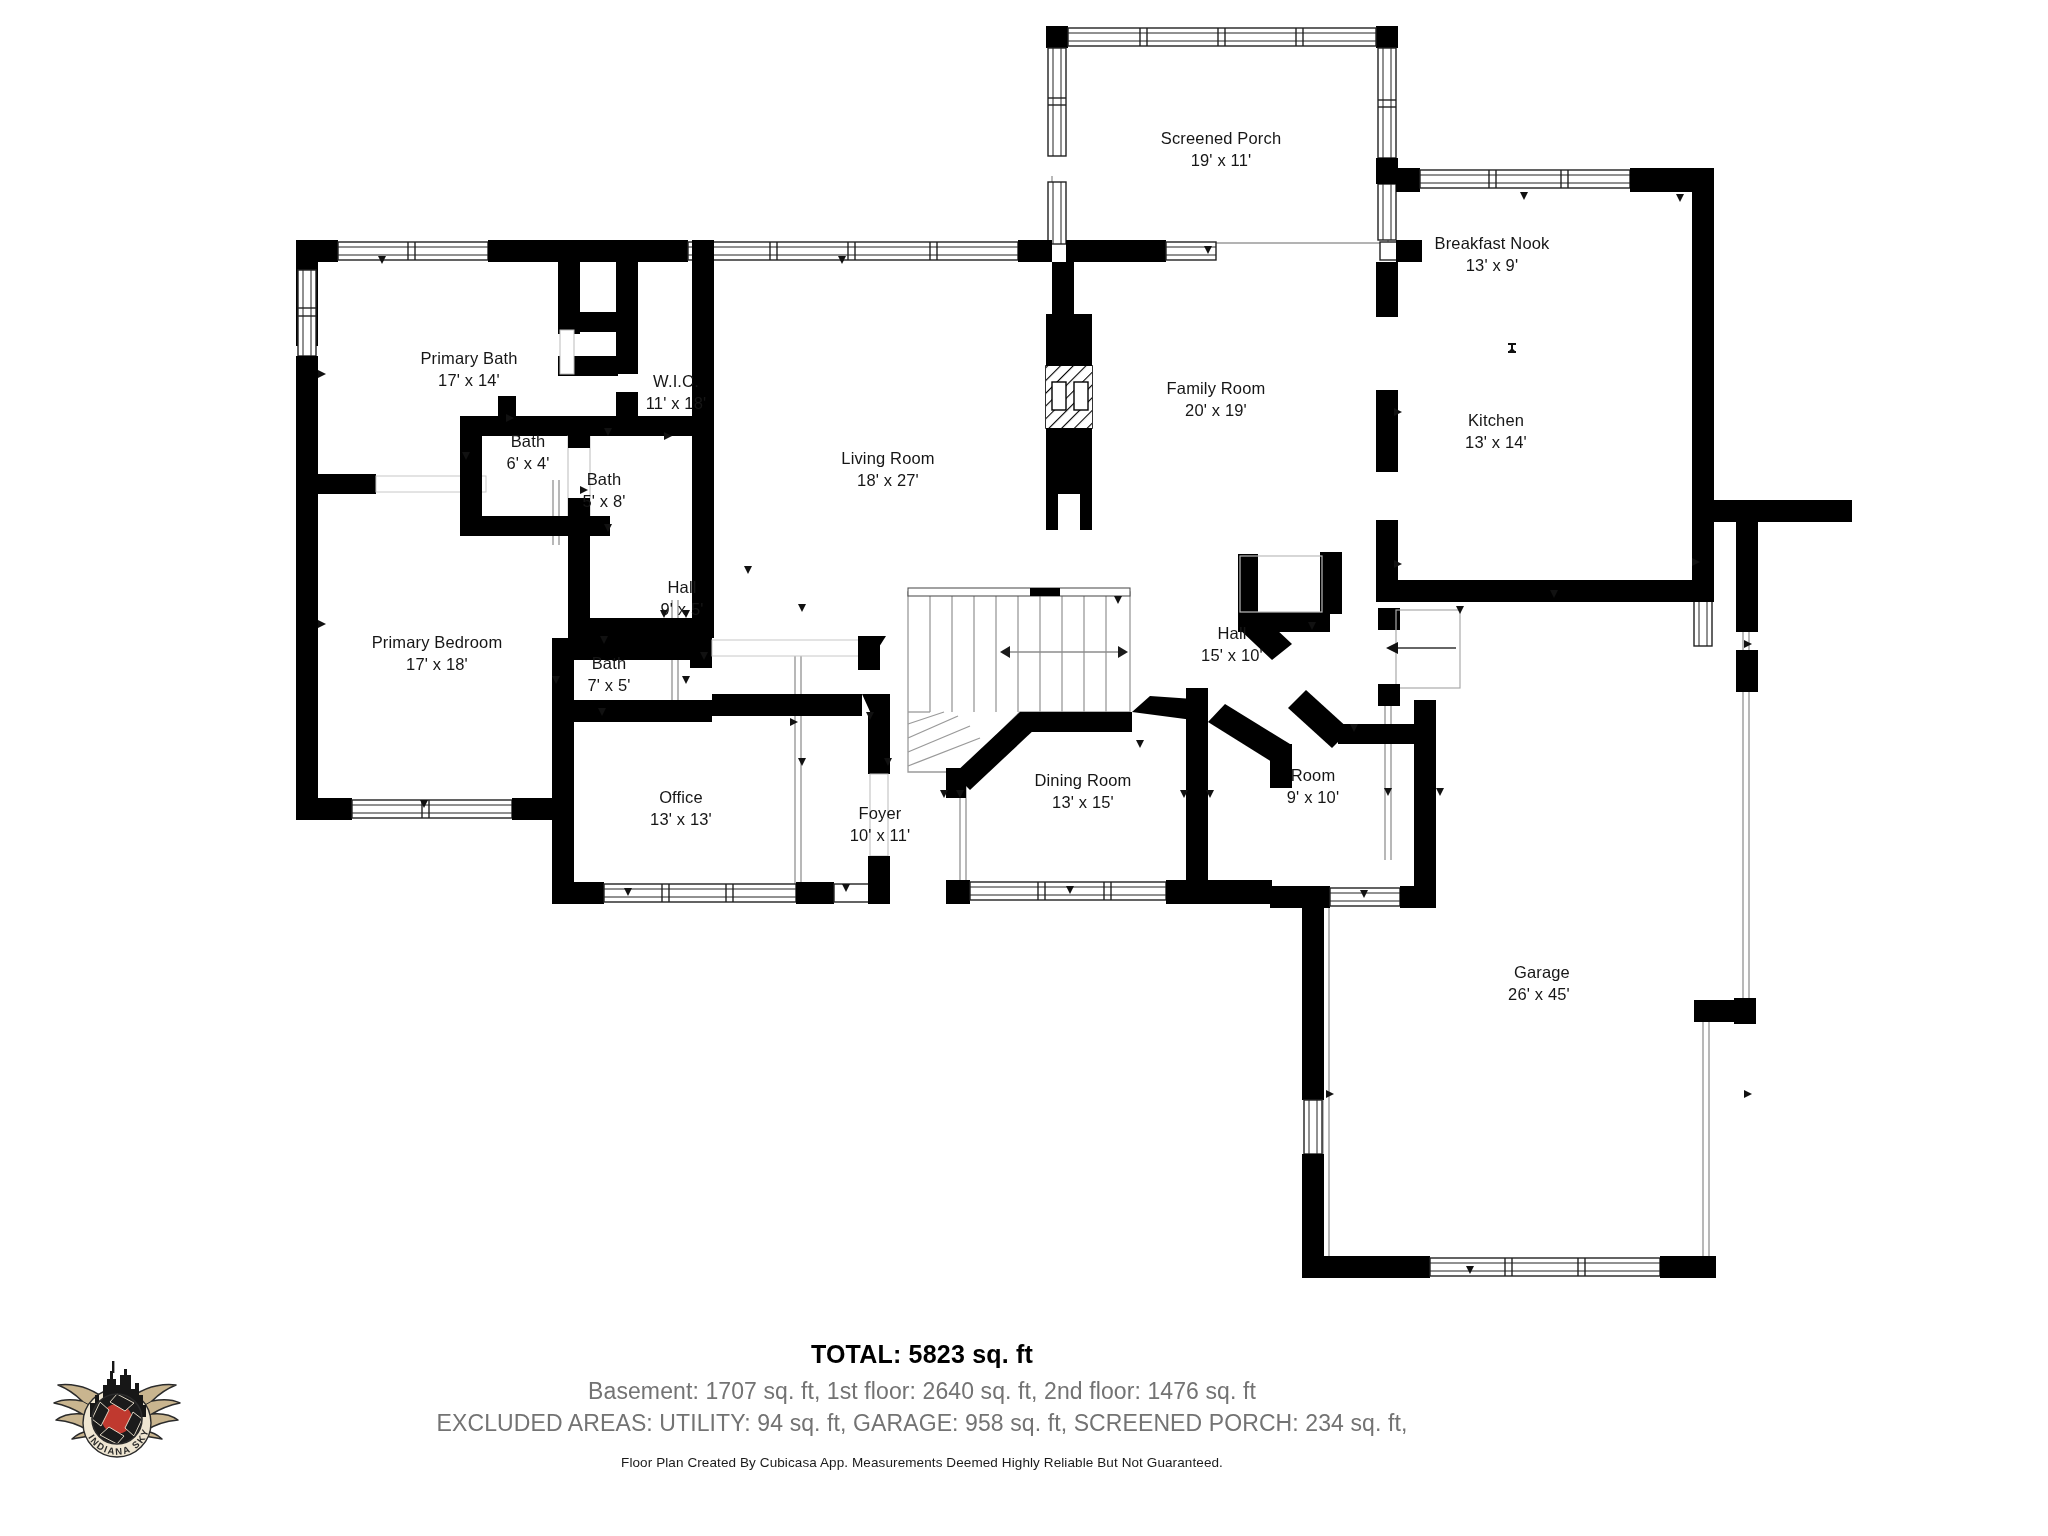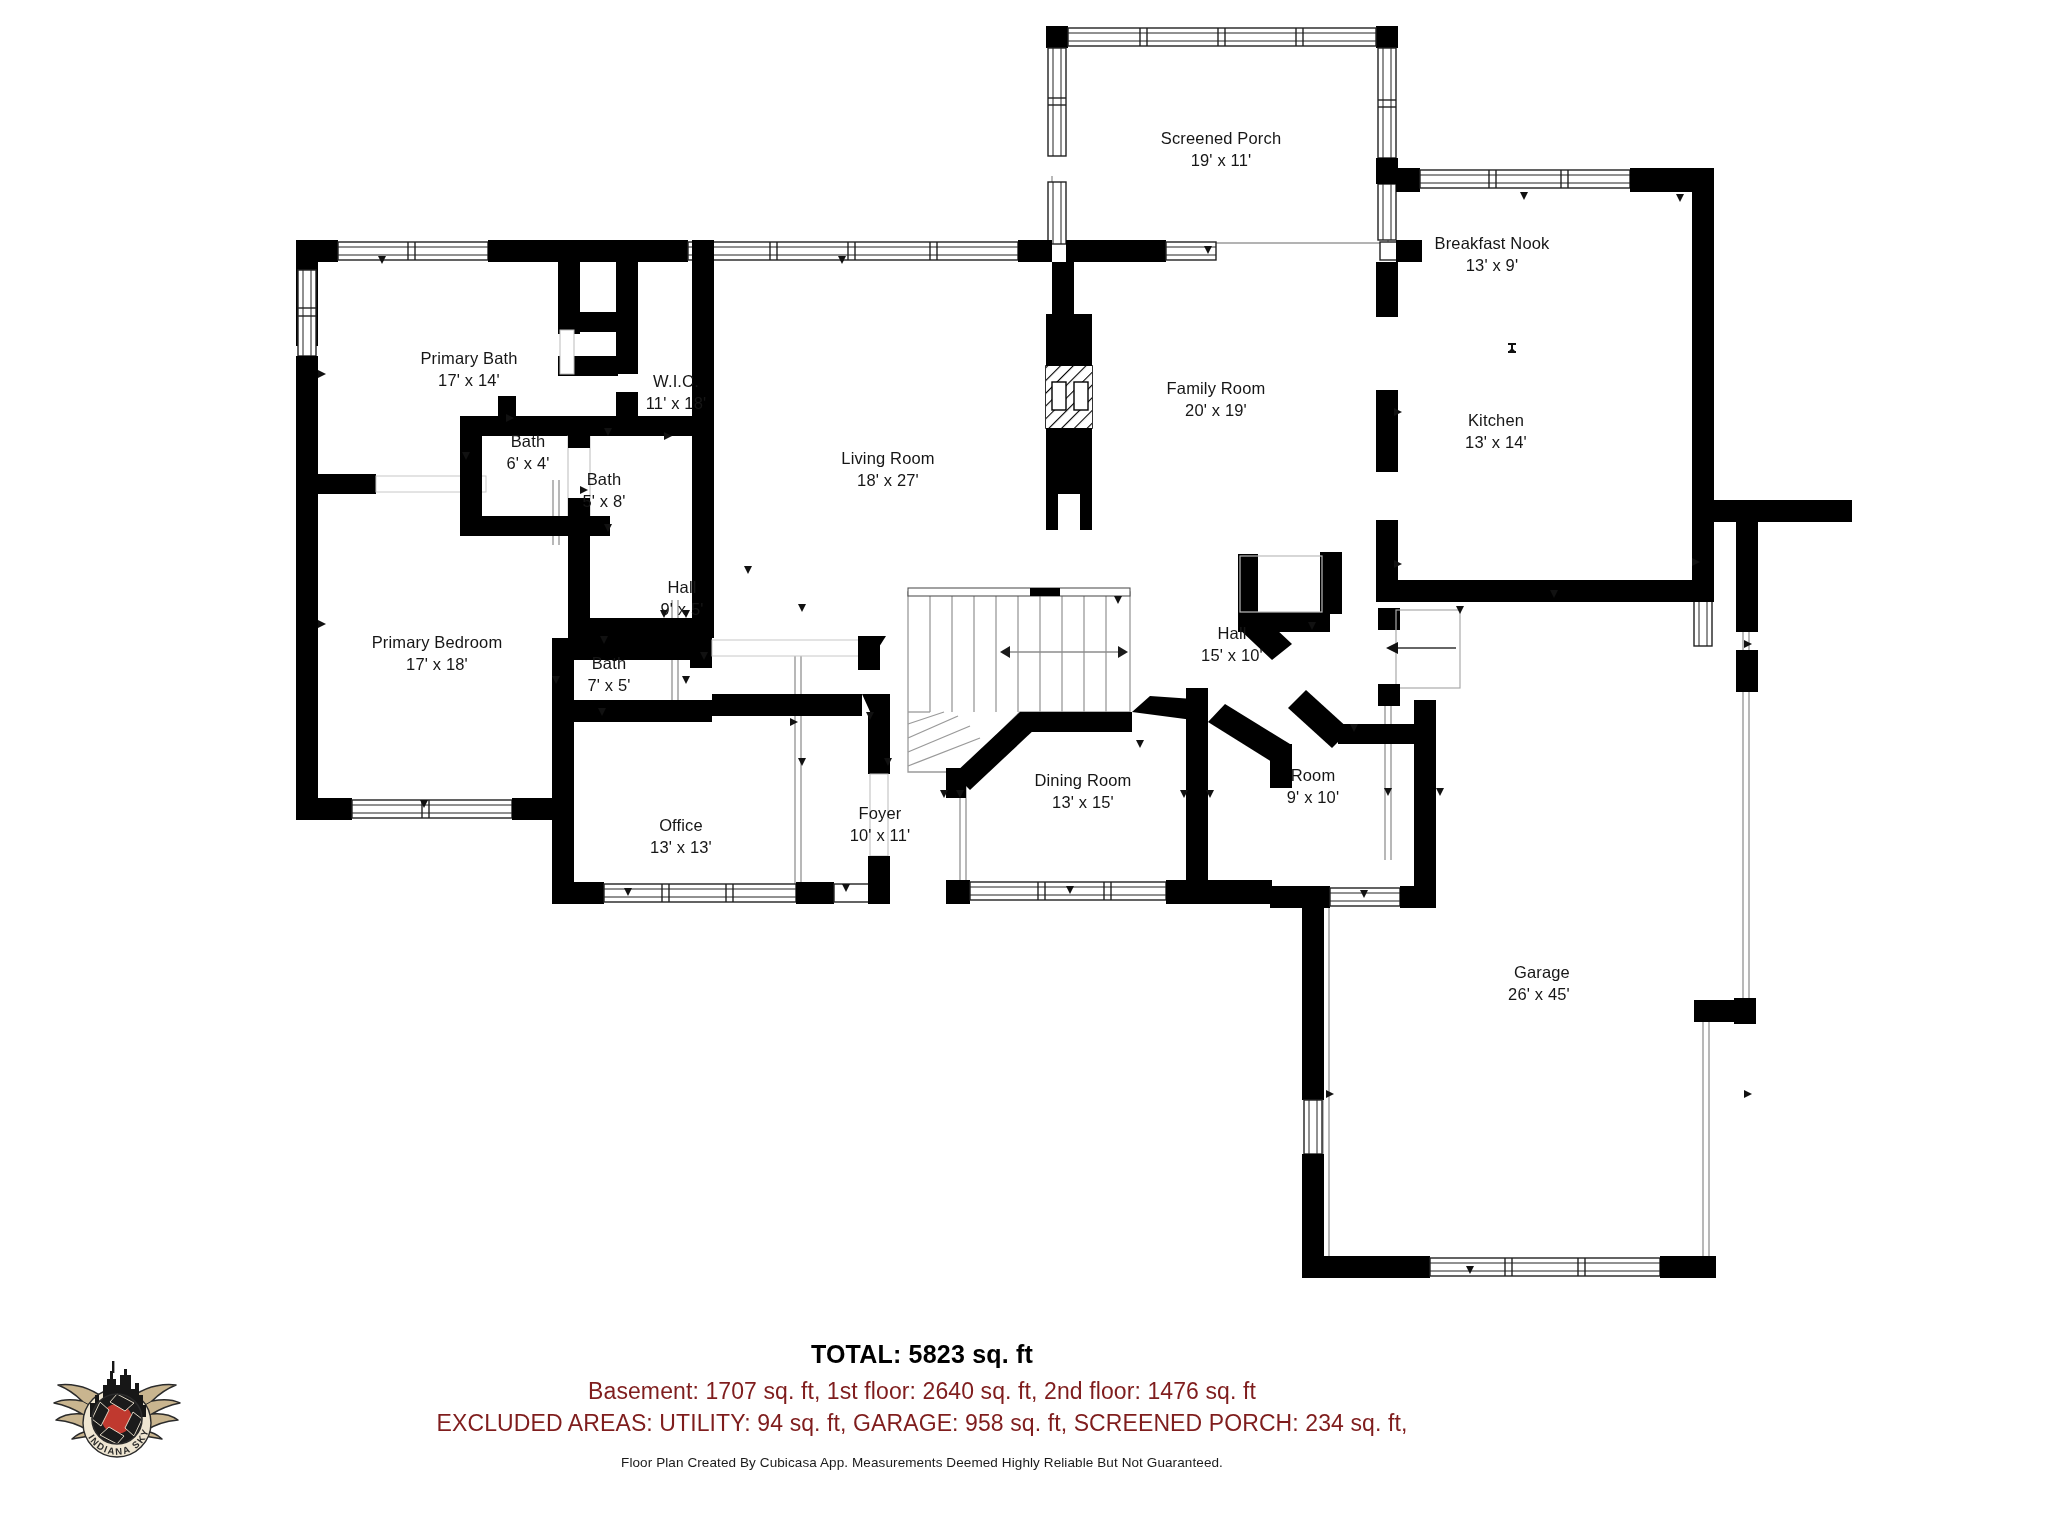--- a/index.html
+++ b/index.html
@@ -59,21 +59,21 @@
   #summary .sum-total {
     font-size: 25px;
     font-weight: bold;
     color: #000;
     letter-spacing: 0.2px;
     margin-bottom: 6px;
   }
   #summary .sum-line {
     font-size: 23px;
     font-weight: 400;
-    color: #7f1d1d;
+    color: #737373;
     letter-spacing: 0.1px;
     line-height: 1.40;
   }
   #summary .sum-note {
     font-size: 13.5px;
     color: #1a1a1a;
     margin-top: 16px;
     letter-spacing: 0.1px;
   }
   #logo {
@@ -541,21 +541,21 @@
     <span class="rl-dim">7' x 5'</span>
   </div>
   <div class="room-label" style="left:1313px; top:787px;">
     <span class="rl-name">Room</span>
     <span class="rl-dim">9' x 10'</span>
   </div>
   <div class="room-label" style="left:1083px; top:792px;">
     <span class="rl-name">Dining Room</span>
     <span class="rl-dim">13' x 15'</span>
   </div>
-  <div class="room-label" style="left:681px; top:809px;margin-top:28px;">
+  <div class="room-label" style="left:681px; top:809px;">
     <span class="rl-name">Office</span>
     <span class="rl-dim">13' x 13'</span>
   </div>
   <div class="room-label" style="left:880px; top:825px;">
     <span class="rl-name">Foyer</span>
     <span class="rl-dim">10' x 11'</span>
   </div>
   <div class="room-label" style="left:1539px; top:984px;text-align:right;">
     <span class="rl-name">Garage</span>
     <span class="rl-dim">26' x 45'</span>

